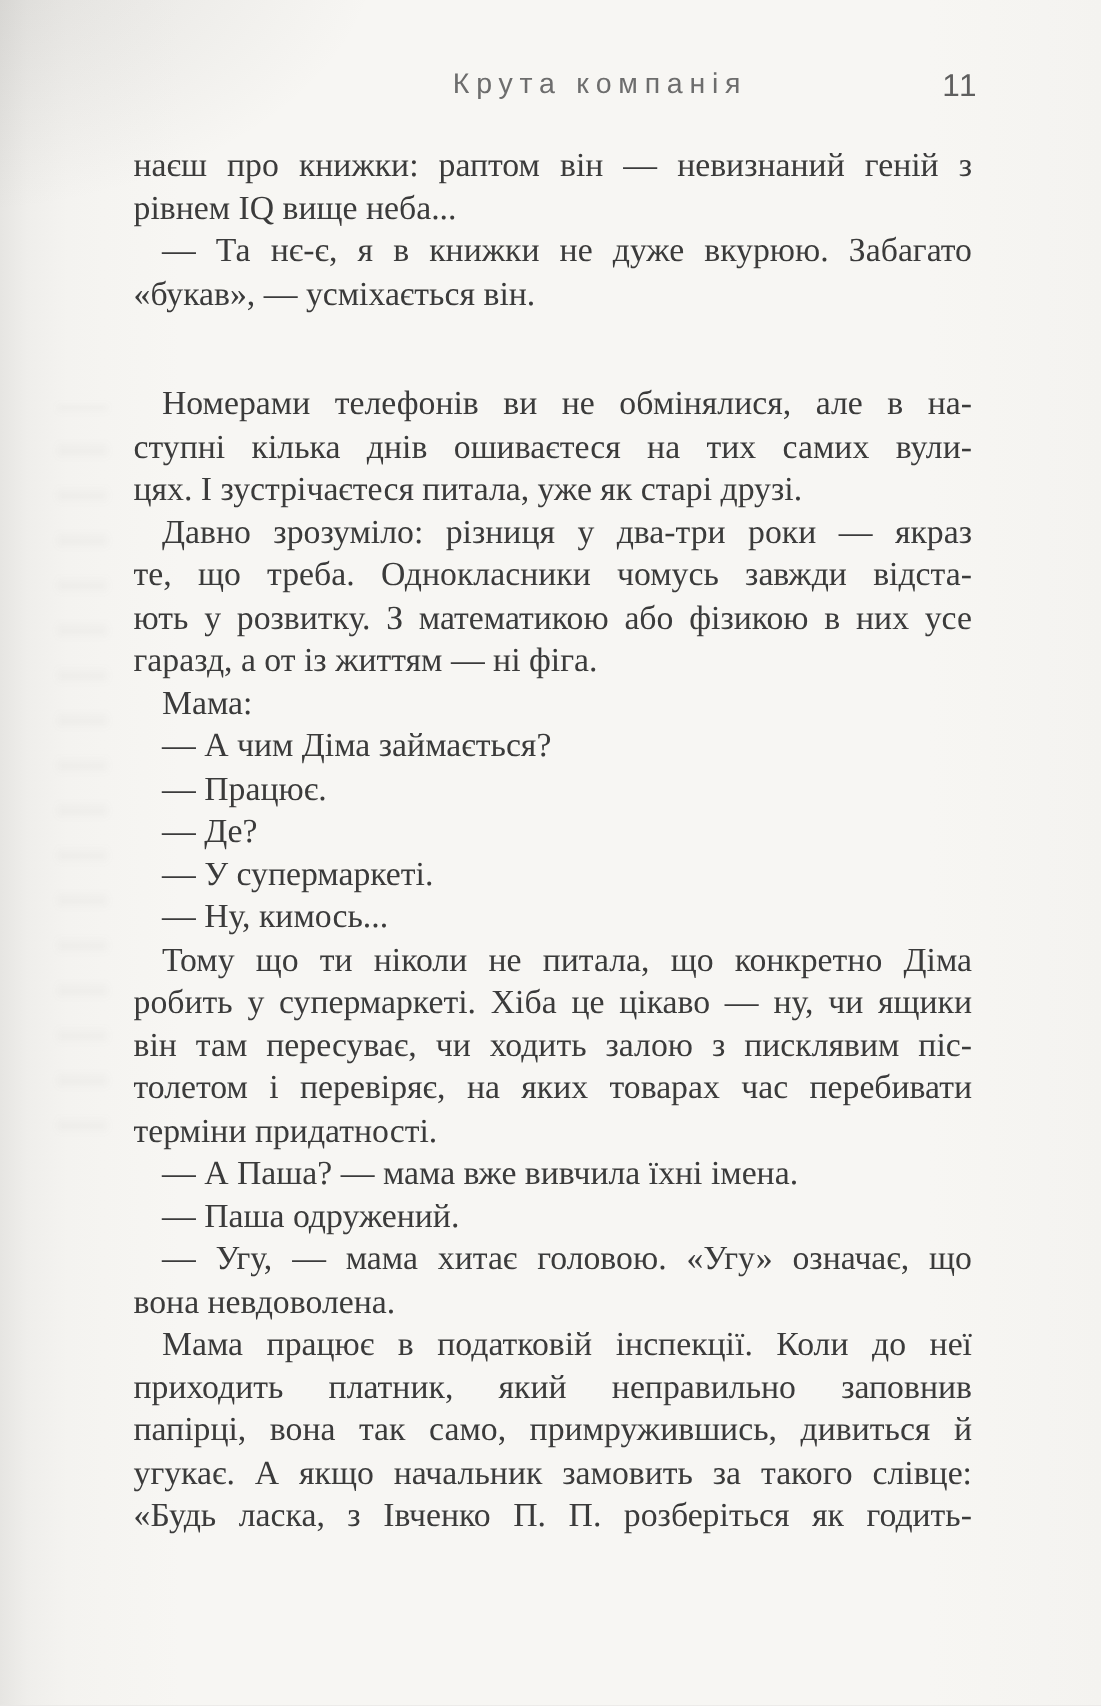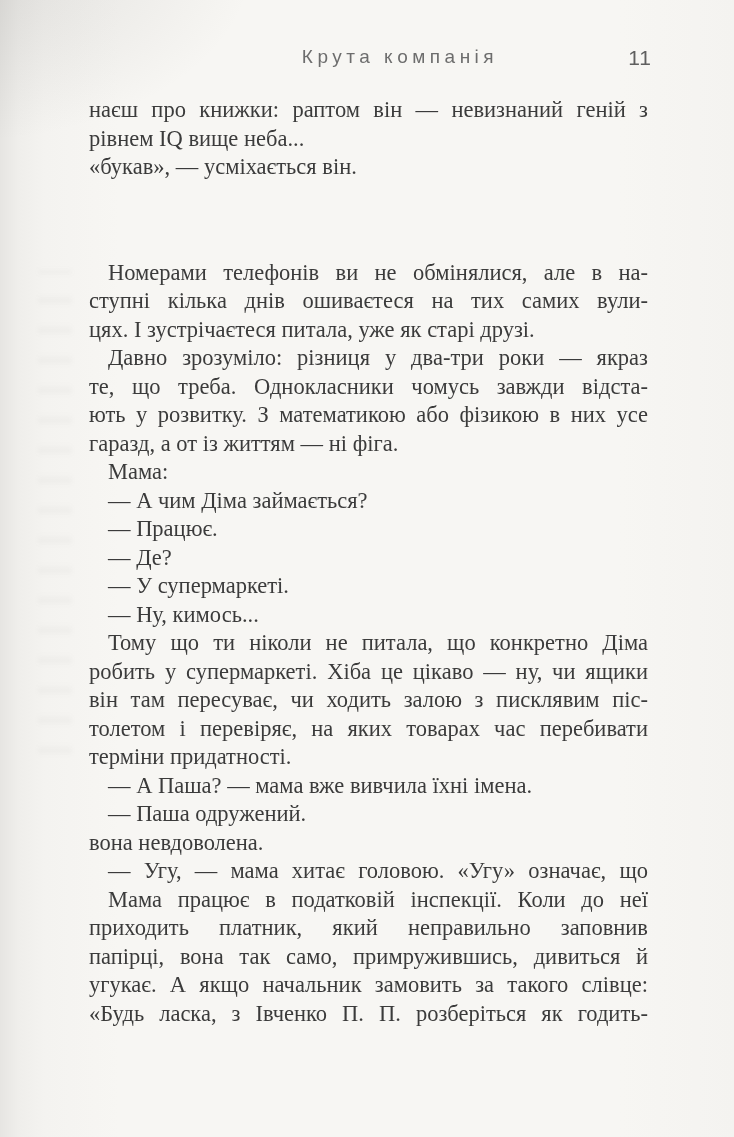--- a/index.html
+++ b/index.html
@@ -56,21 +56,21 @@
   .page-body {
     position: absolute;
     left: 89px;
     top: 96px;
     width: 559px;
     font-size: 22.5px;
     line-height: 28.5px;
     color: #3b3b3b;
   }
   .section + .section {
-    margin-top: 77px;
+    margin-top: 45px;
   }
   .line {
     text-align: justify;
     text-align-last: justify;
     text-justify: inter-word;
     white-space: normal;
     height: 28.5px;
     overflow: visible;
   }
   .line.indent {
@@ -84,20 +84,21 @@
 <body>
 
 <div class="page">
   <div class="bleed"></div>
   <div class="running-head">Крута компанія</div>
   <div class="page-number">11</div>
   <div class="page-body">
       <div class="section">
         <div class="line">наєш про книжки: раптом він — невизнаний геній з</div>
         <div class="line last">рівнем IQ вище неба...</div>
+        <div class="line indent">— Та нє-є, я в книжки не дуже вкурюю. Забагато</div>
         <div class="line last">«букав», — усміхається він.</div>
       </div>
       <div class="section">
         <div class="line indent">Номерами телефонів ви не обмінялися, але в на-</div>
         <div class="line">ступні кілька днів ошиваєтеся на тих самих вули-</div>
         <div class="line last">цях. І зустрічаєтеся питала, уже як старі друзі.</div>
         <div class="line indent">Давно зрозуміло: різниця у два-три роки — якраз</div>
         <div class="line">те, що треба. Однокласники чомусь завжди відста-</div>
         <div class="line">ють у розвитку. З математикою або фізикою в них усе</div>
         <div class="line last">гаразд, а от із життям — ні фіга.</div>
@@ -107,22 +108,22 @@
         <div class="line indent last">— Де?</div>
         <div class="line indent last">— У супермаркеті.</div>
         <div class="line indent last">— Ну, кимось...</div>
         <div class="line indent">Тому що ти ніколи не питала, що конкретно Діма</div>
         <div class="line">робить у супермаркеті. Хіба це цікаво — ну, чи ящики</div>
         <div class="line">він там пересуває, чи ходить залою з писклявим піс-</div>
         <div class="line">толетом і перевіряє, на яких товарах час перебивати</div>
         <div class="line last">терміни придатності.</div>
         <div class="line indent last">— А Паша? — мама вже вивчила їхні імена.</div>
         <div class="line indent last">— Паша одружений.</div>
+        <div class="line indent">— Угу, — мама хитає головою. «Угу» означає, що</div>
         <div class="line last">вона невдоволена.</div>
-        <div class="line indent">— Угу, — мама хитає головою. «Угу» означає, що</div>
         <div class="line indent">Мама працює в податковій інспекції. Коли до неї</div>
         <div class="line">приходить платник, який неправильно заповнив</div>
         <div class="line">папірці, вона так само, примружившись, дивиться й</div>
         <div class="line">угукає. А якщо начальник замовить за такого слівце:</div>
         <div class="line">«Будь ласка, з Івченко П. П. розберіться як годить-</div>
       </div>
     </div>
 </div>
 
 </body></html>

